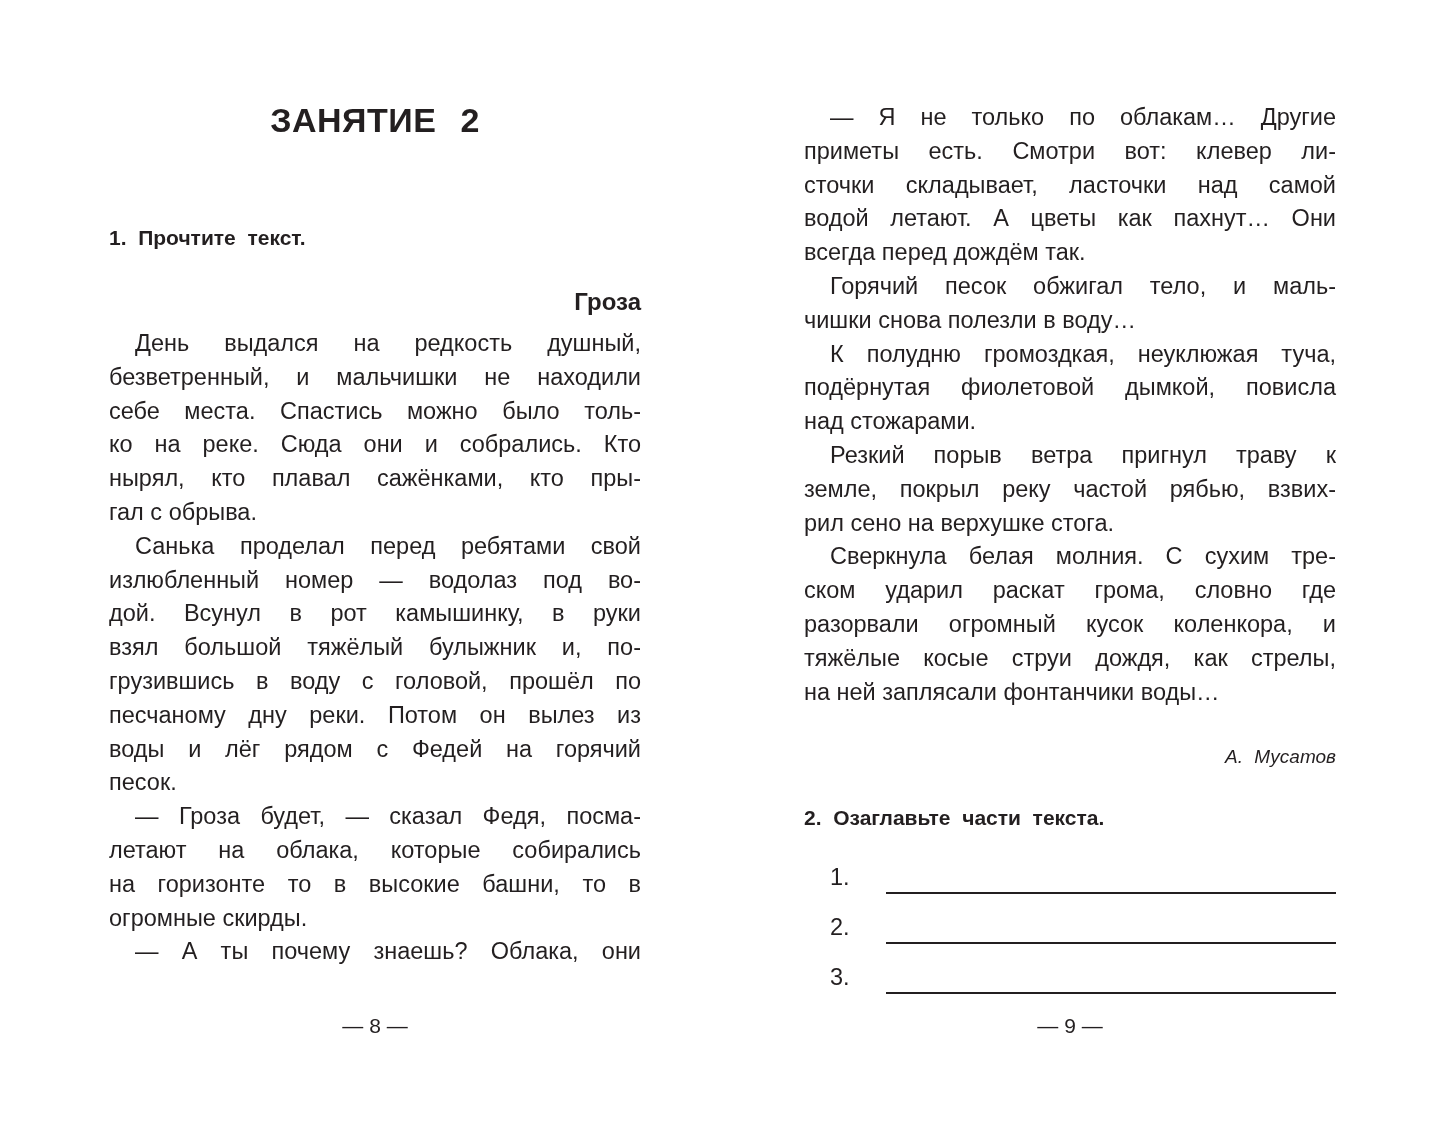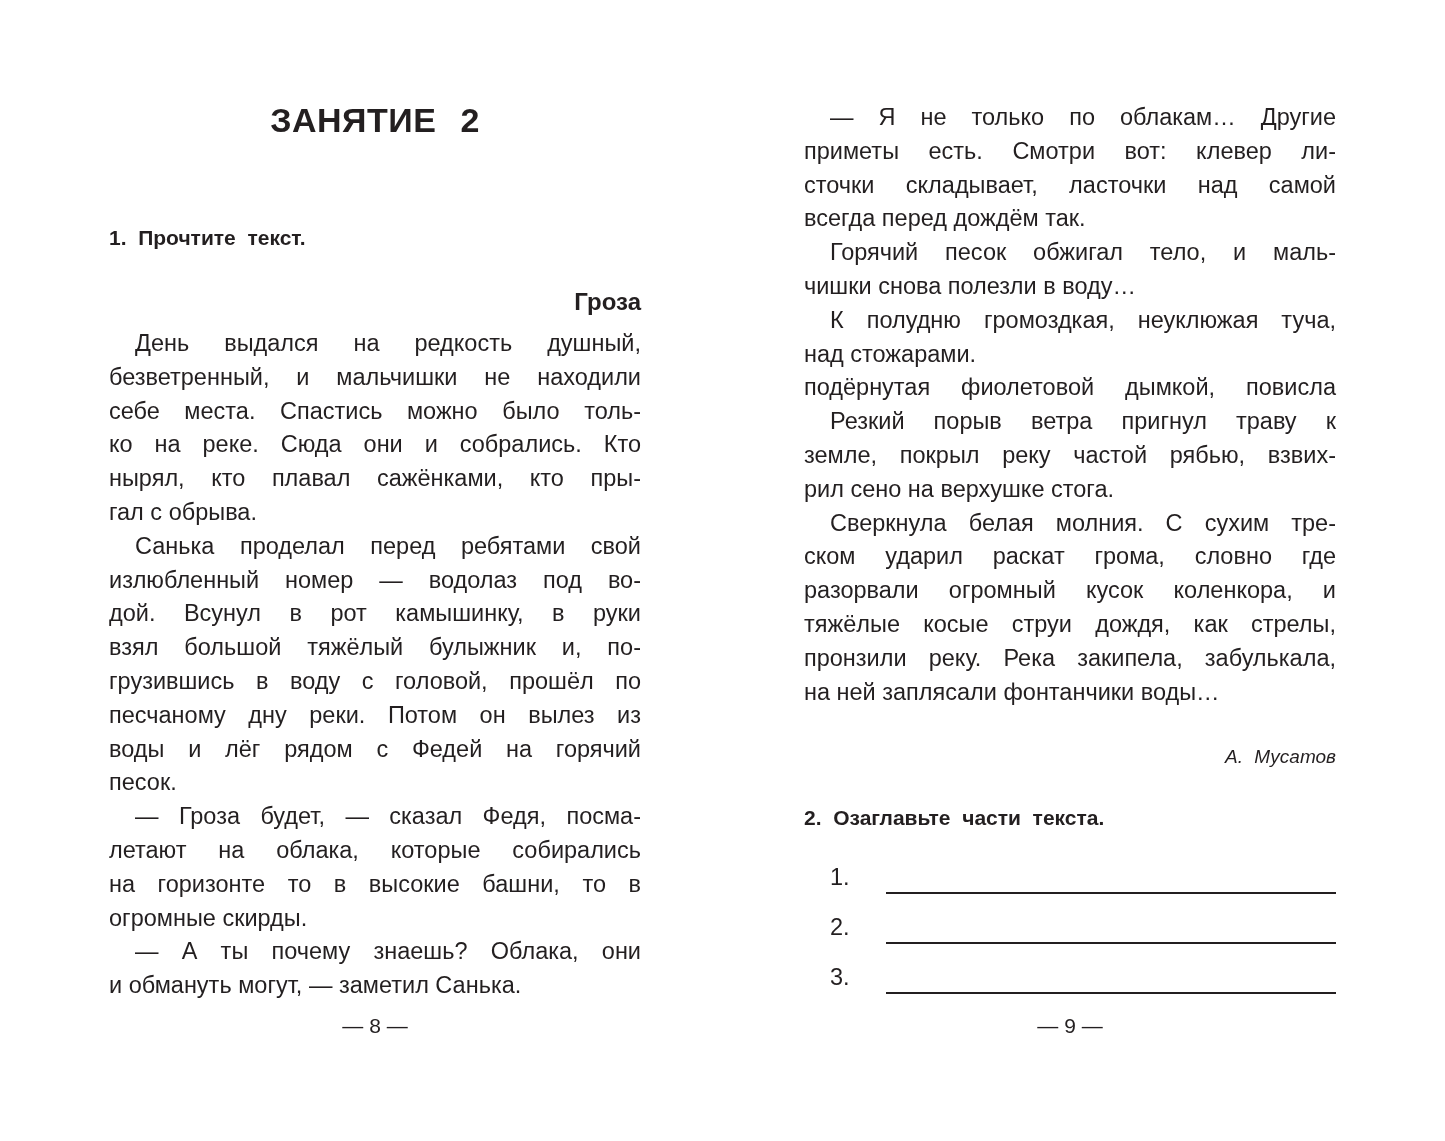--- a/index.html
+++ b/index.html
@@ -142,44 +142,43 @@
       <span class="line">взял большой тяжёлый булыжник и, по-</span>
       <span class="line">грузившись в воду с головой, прошёл по</span>
       <span class="line">песчаному дну реки. Потом он вылез из</span>
       <span class="line">воды и лёг рядом с Федей на горячий</span>
       <span class="line last">песок.</span>
       <span class="line indent">— Гроза будет, — сказал Федя, посма-</span>
       <span class="line">летают на облака, которые собирались</span>
       <span class="line">на горизонте то в высокие башни, то в</span>
       <span class="line last">огромные скирды.</span>
       <span class="line indent">— А ты почему знаешь? Облака, они</span>
-      <span class="line last">и обмануть могут, — заметил Санька.</span>
     </div>
   <div class="page-number">— 8 —</div>
 </div>
 
 <div class="page page-right">
   <div class="text-block" id="right-text" style="top:101px;">
       <span class="line indent">— Я не только по облакам… Другие</span>
       <span class="line">приметы есть. Смотри вот: клевер ли-</span>
       <span class="line">сточки складывает, ласточки над самой</span>
+      <span class="line">водой летают. А цветы как пахнут… Они</span>
       <span class="line last">всегда перед дождём так.</span>
       <span class="line indent">Горячий песок обжигал тело, и маль-</span>
       <span class="line last">чишки снова полезли в воду…</span>
       <span class="line indent">К полудню громоздкая, неуклюжая туча,</span>
+      <span class="line">подёрнутая фиолетовой дымкой, повисла</span>
       <span class="line last">над стожарами.</span>
-      <span class="line">подёрнутая фиолетовой дымкой, повисла</span>
       <span class="line indent">Резкий порыв ветра пригнул траву к</span>
       <span class="line">земле, покрыл реку частой рябью, взвих-</span>
       <span class="line last">рил сено на верхушке стога.</span>
       <span class="line indent">Сверкнула белая молния. С сухим тре-</span>
       <span class="line">ском ударил раскат грома, словно где</span>
       <span class="line">разорвали огромный кусок коленкора, и</span>
       <span class="line">тяжёлые косые струи дождя, как стрелы,</span>
-      <span class="line">пронзили реку. Река закипела, забулькала,</span>
       <span class="line last">на ней заплясали фонтанчики воды…</span>
     </div>
   <div class="author">А. Мусатов</div>
   <p class="task-heading" style="top:806px;">2.  Озаглавьте  части  текста.</p>
 
   <div class="answer-row" style="top:864px;">
     <span class="answer-num">1.</span>
     <input class="answer-line" type="text" value="" style="">
   </div>
   <div class="answer-row" style="top:914px;">

